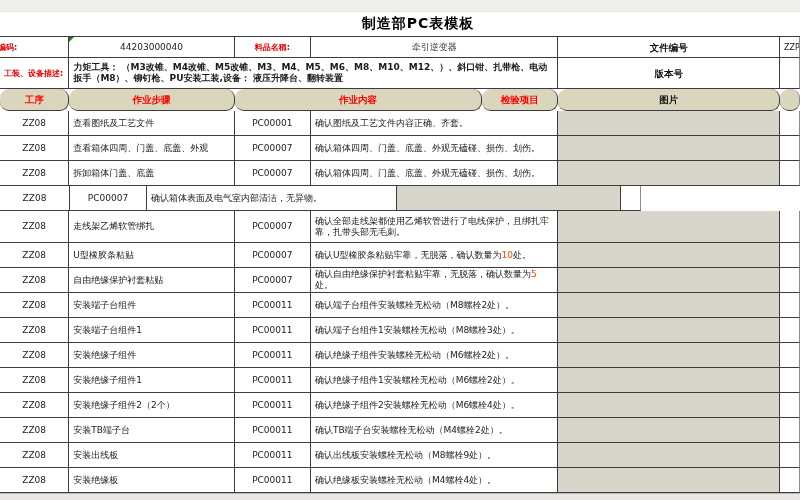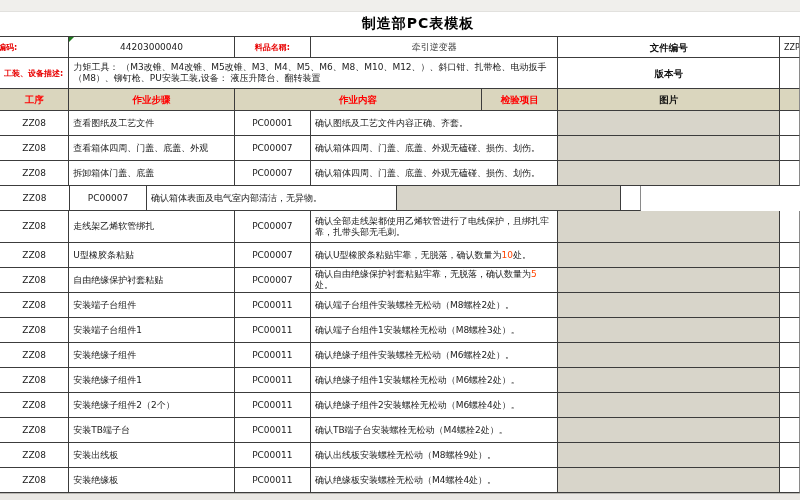--- a/index.html
+++ b/index.html
@@ -8,23 +8,23 @@
   .band-top{height:11px;background:#f0efec;border-bottom:1px solid #e2e1de;}
   .title-row{height:24px;display:flex;align-items:center;justify-content:center;padding-left:36px;}
   .title{font-size:14px;font-weight:bold;letter-spacing:1px;color:#000;}
   .grid{border-top:1px solid #3c3c3c;}
   .tr{display:flex;box-sizing:border-box;}
   .td{box-sizing:border-box;border-right:1px solid #3c3c3c;border-bottom:1px solid #3c3c3c;
       display:flex;align-items:center;justify-content:center;overflow:hidden;
       font-size:9px;line-height:11px;position:relative;}
   
   .c1{width:70px;}.c2{width:167px;}.c3{width:77px;}.c4{width:250px;text-align:center;}.c5{width:224px;}.c6{width:20px;border-right:1px solid #8a8a8a;}
-  .w-desc{width:494px;} 
+  .w-desc{width:494px;font-weight:bold;} 
   .left{justify-content:flex-start;text-align:left;padding:1px 4px;}
-  .h21{height:21px;}.h31{height:31px;}.h22{height:22px;}.h25{height:25px;}.h32{height:32px;}
+  .h21{height:21px;}.h31{height:31px;}.h22{height:22px;border-radius:9px;}.h25{height:25px;}.h32{height:32px;}
   .red-label{color:#e80000;font-weight:bold;font-size:8px;white-space:nowrap;}
   .clip-left{margin-left:-6px;}
   .hdr-row .td{background:#dad6be;}
   .hdr-red{color:#ff0000;font-weight:bold;font-size:9.5px;}
   .hdr-blk{color:#111;font-weight:bold;font-size:9.5px;}
   .pic-cell{background:#d8d5ca;}
   .grey-val{color:#3a3a3a;}
   .small{font-size:8px;}
   .num-red{color:#ff4500;}
   .wrap{white-space:normal;word-break:break-all;}

